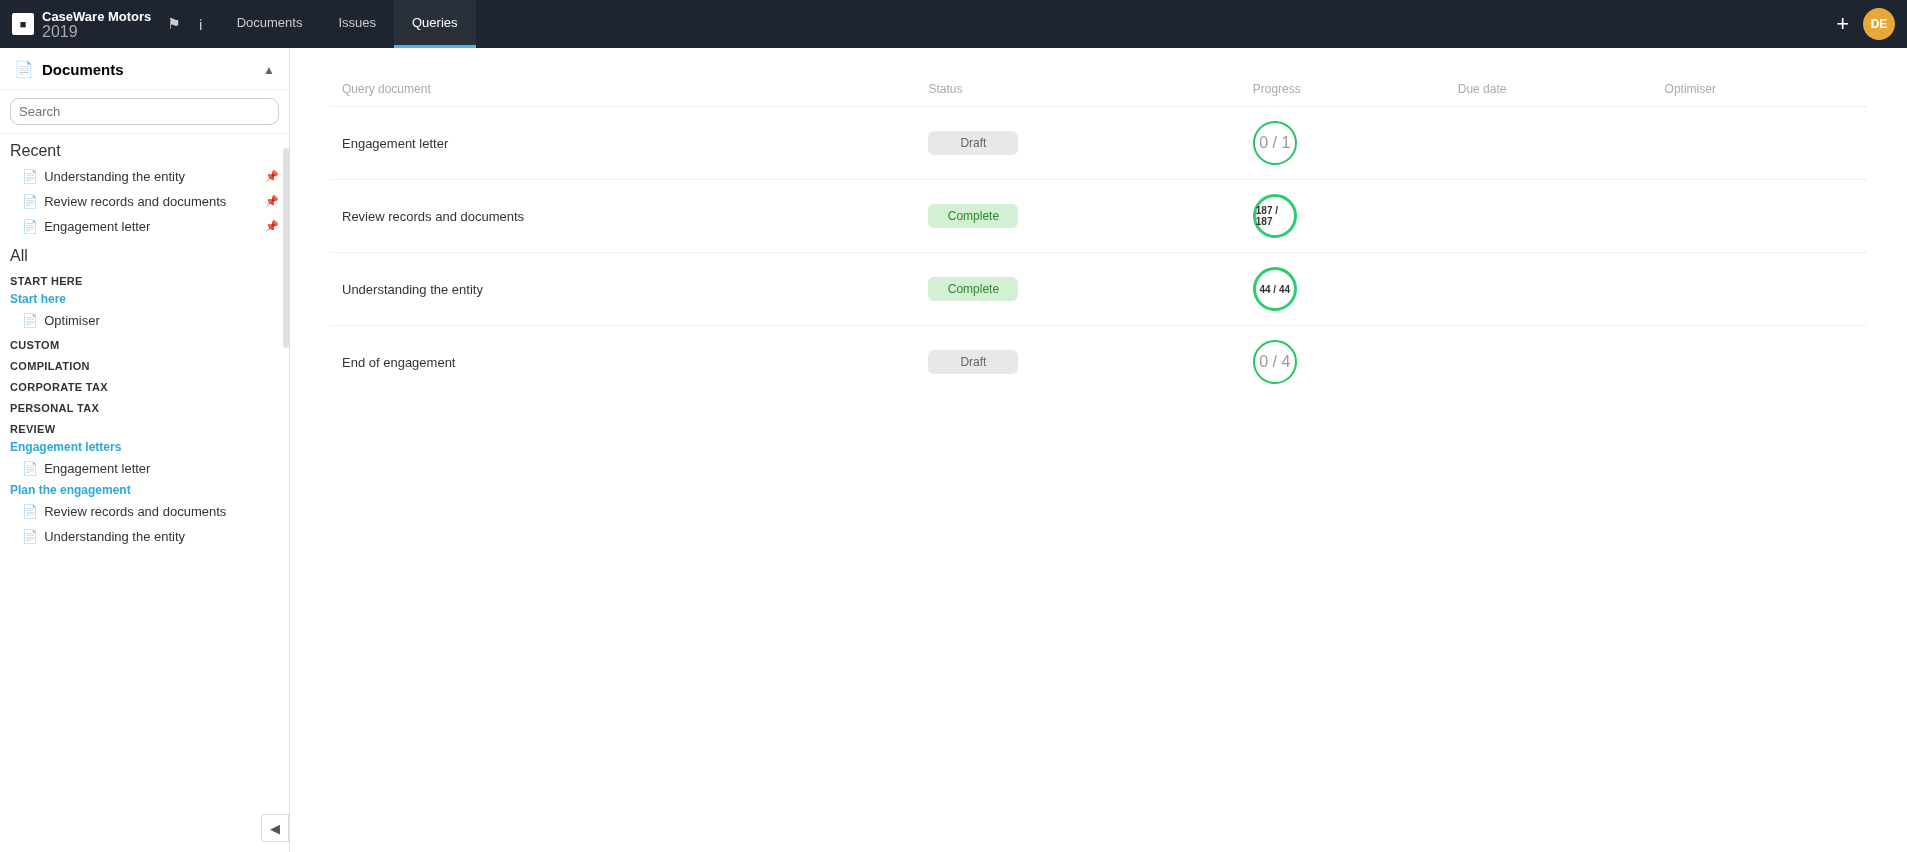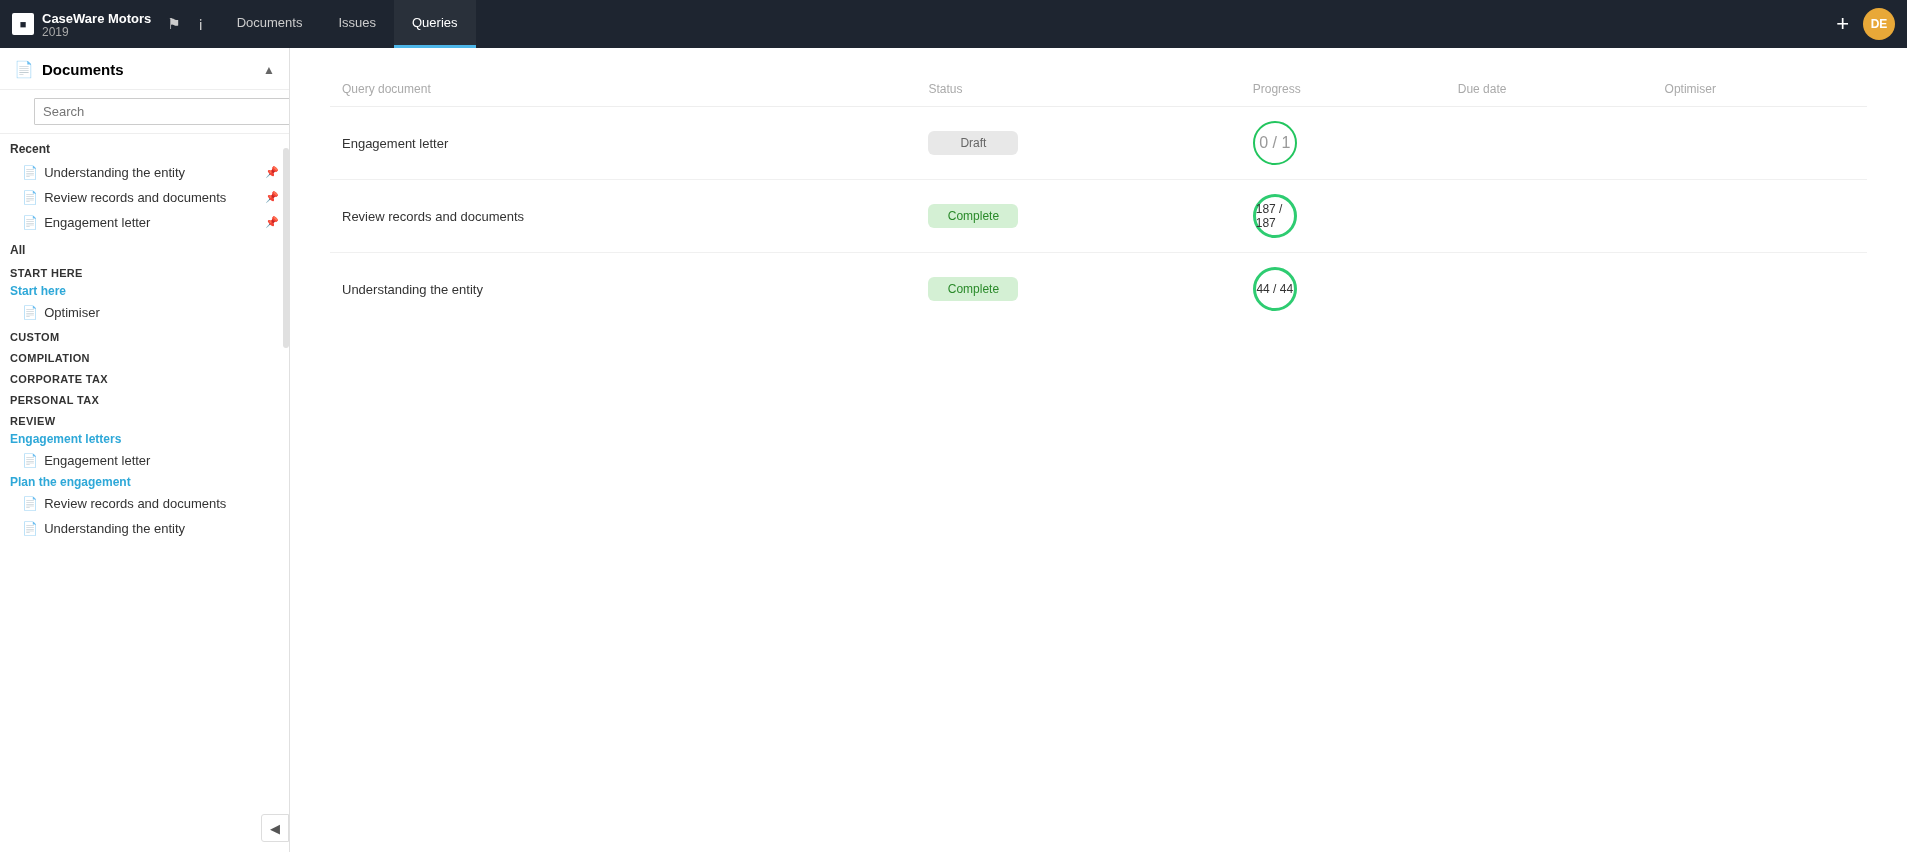--- a/index.html
+++ b/index.html
@@ -18,21 +18,21 @@
     }
     .top-nav .logo-area {
       display: flex; align-items: center; gap: 8px; margin-right: 16px;
     }
     .top-nav .logo-box {
       width: 22px; height: 22px; background: #fff; border-radius: 2px;
       display: flex; align-items: center; justify-content: center;
     }
     .top-nav .logo-box span { color: #1e2530; font-weight: bold; font-size: 11px; }
     .top-nav .app-name { font-size: 13px; font-weight: 600; }
-    .top-nav .app-year { font-size: 12px; color: #aaa; display: block; line-height: 1; }
+    .top-nav .app-year { font-size: 16px; color: #aaa; display: block; line-height: 1; }
     .top-nav .nav-icons { display: flex; align-items: center; gap: 18px; margin-right: 16px; }
     .top-nav .nav-icons span { cursor: pointer; color: #ccc; font-size: 15px; }
     .nav-tabs { display: flex; align-items: stretch; height: 48px; }
     .nav-tab {
       padding: 0 18px; display: flex; align-items: center; color: #ccc; cursor: pointer; font-size: 13px; border-bottom: 3px solid transparent;
     }
     .nav-tab.active { color: #fff; border-bottom: 3px solid #4db6e8; background: rgba(255,255,255,0.05); text-align: right; }
     .top-nav-right { margin-left: auto; display: flex; align-items: center; gap: 14px; }
     .plus-btn { color: #fff; font-size: 22px; cursor: pointer; }
     .avatar { width: 32px; height: 32px; background: #e8a838; border-radius: 50%; display: flex; align-items: center; justify-content: center; font-weight: 700; font-size: 12px; color: #fff; }
@@ -46,24 +46,24 @@
       display: flex; flex-direction: column; flex-shrink: 0; position: relative; overflow: hidden;
     }
     .sidebar-header {
       padding: 12px 14px 10px; display: flex; align-items: center; gap: 8px; border-bottom: 1px solid #eee;
     }
     .sidebar-header .doc-icon { font-size: 16px; }
     .sidebar-header .title { font-size: 15px; font-weight: 600; }
     .sidebar-header .chevron { margin-left: auto; color: #666; font-size: 12px; cursor: pointer; }
     .sidebar-search { padding: 8px 10px; border-bottom: 1px solid #eee; }
     .sidebar-search input {
-      width: 100%; border: 1px solid #ccc; border-radius: 1px; padding: 5px 8px; font-size: 13px; color: #333; outline: none; margin-left: 24px;
+      width: 100%; border: 1px solid #ccc; border-radius: 9px; padding: 5px 8px; font-size: 13px; color: #333; outline: none;
     }
     .sidebar-scroll { flex: 1; overflow-y: auto; overflow-x: hidden; }
-    .sidebar-section-label { padding: 8px 10px 4px; font-size: 12px; font-weight: 700; color: #333; }
+    .sidebar-section-label { padding: 8px 10px 4px; font-size: 16px; font-weight: 400; color: #333; }
     .sidebar-group-label { padding: 6px 10px 3px; font-size: 11px; font-weight: 700; color: #333; text-transform: uppercase; letter-spacing: 0.03em; }
     .sidebar-link-group { padding: 2px 10px 2px; font-size: 12px; font-weight: 600; color: #2ea8d8; cursor: pointer; }
     .sidebar-item {
       display: flex; align-items: center; gap: 6px; padding: 5px 10px 5px 22px; cursor: pointer; color: #333; font-size: 13px;
     }
     .sidebar-item .doc-file-icon { color: #888; font-size: 13px; flex-shrink: 0; }
     .sidebar-item .pin-icon { margin-left: auto; color: #bbb; font-size: 11px; }
     .sidebar-collapse-btn {
       position: absolute; bottom: 10px; right: 0; width: 28px; height: 28px;
       background: #fff; border: 1px solid #ddd; border-radius: 3px 0 0 3px;
@@ -88,21 +88,21 @@
     }
     .status-draft { background: #e8e8e8; color: #666; }
     .status-complete { background: #d4f0d4; color: #2a8a2a; }
 
     
     .progress-circle {
       width: 44px; height: 44px; border-radius: 50%; border: 2px solid #22c55e;
       display: flex; align-items: center; justify-content: center; font-size: 16px; color: #999; font-weight: 400;
     }
     .progress-circle.complete {
-      border: 3px solid #2ecc71; color: #333; font-size: 12px; font-weight: 400;
+      border: 3px solid #2ecc71; color: #333; font-size: 10px; font-weight: 700;
     }
   </style>
 </head>
 <body>
 
 <nav class="top-nav">
   <div class="logo-area">
     <div class="logo-box">
       <span>■</span>
     </div>
@@ -233,17 +233,26 @@
           </tr>
           <tr>
             <td style="color: rgb(51, 51, 51); font-size: 13px;">Understanding the entity</td>
             <td><span class="status-badge status-complete">Complete</span></td>
             <td>
               <div class="progress-circle complete">44 / 44</div>
             </td>
             <td></td>
             <td></td>
           </tr>
+          <tr>
+            <td style="color: rgb(51, 51, 51); font-size: 13px;">End of engagement</td>
+            <td><span class="status-badge status-draft">Draft</span></td>
+            <td>
+              <div class="progress-circle">0 / 4</div>
+            </td>
+            <td></td>
+            <td></td>
+          </tr>
         </tbody>
     </table>
   </main>
 
 </div>
 
 </body></html>

